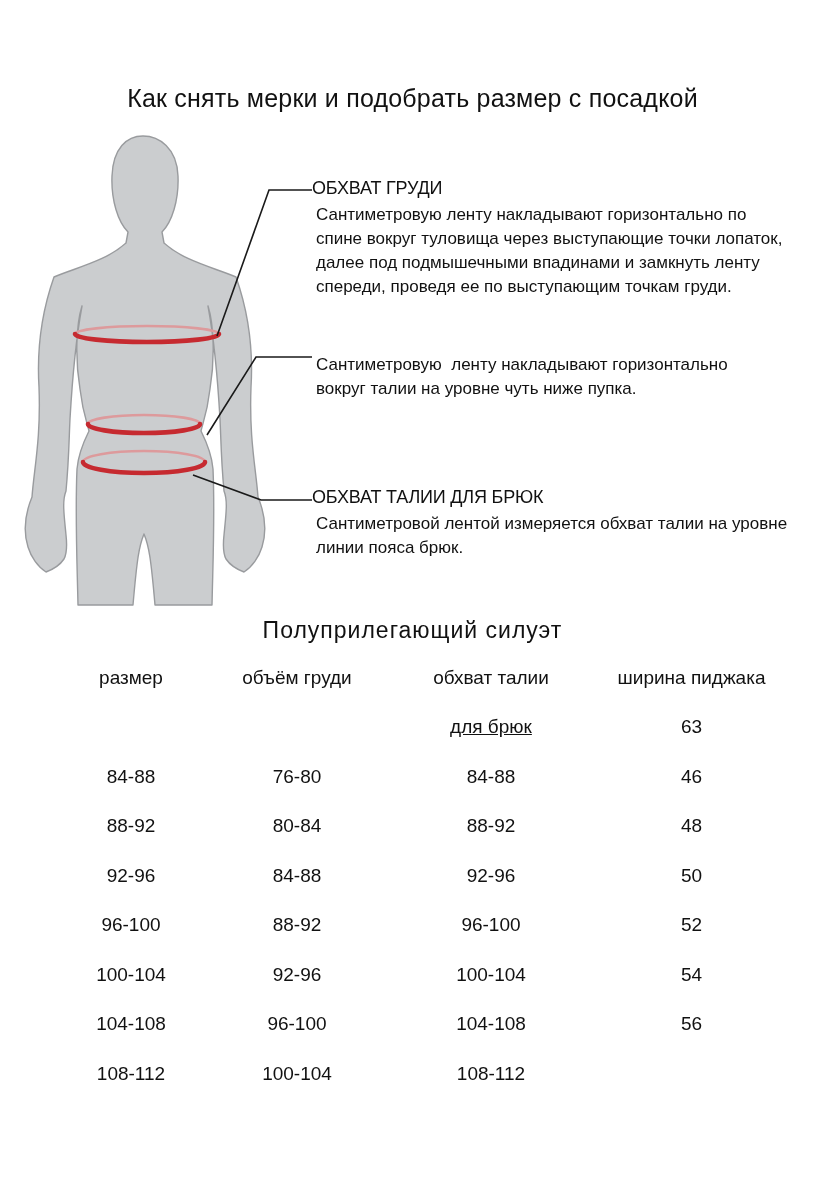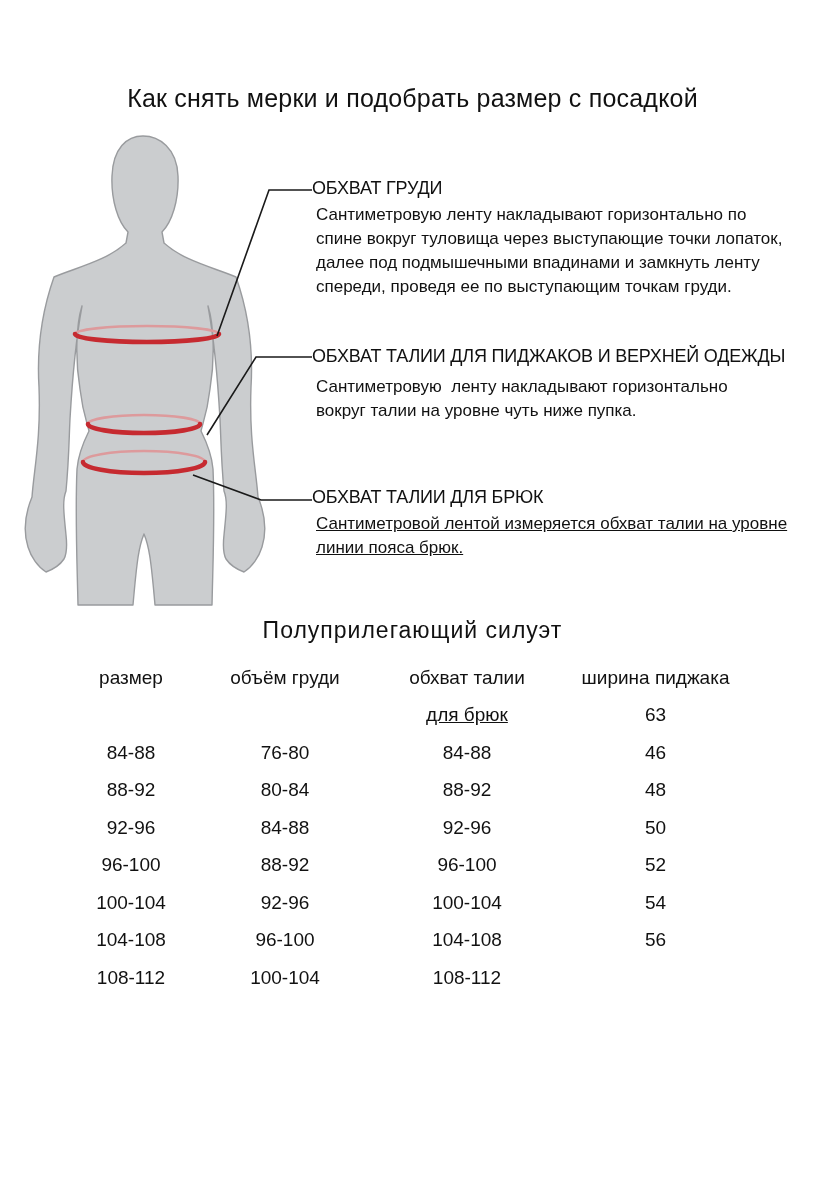--- a/index.html
+++ b/index.html
@@ -61,40 +61,41 @@
     font-size: 17px;
     line-height: 24px;
     white-space: pre-wrap;
     width: 500px;
   }
   .sec-chest   { top: 177px; }
   .sec-jacket  { top: 345px; }
   .sec-trouser { top: 486px; }
   .sec-chest p   { margin-top: 4px; }
   .sec-jacket p  { margin-top: 8px; }
-  .sec-trouser p { margin-top: 4px; text-decoration: underline; }
+  .sec-trouser p { margin-top: 4px; }
   .table-heading {
     position: absolute;
     top: 616px;
     left: 0;
     width: 100%;
     text-align: center;
     font-size: 23px;
     font-weight: 400;
     letter-spacing: 1px;
     line-height: 28px;
   }
   .size-table {
     position: absolute;
     left: 85px;
     top: 660px;
     width: 685px;
     display: grid;
     grid-template-columns: 92px 216px 148px 229px;
     font-size: 19px;
+    gap: 12px;
   }
   .size-table .cell {
     display: flex;
     align-items: center;
     justify-content: center;
     text-align: center;
   }
   .th1 { height: 36px; }
   .th2 { height: 38px; text-decoration: underline; }
   .td  { height: 37.5px; }
@@ -169,21 +170,20 @@
 
   <div class="measure-section sec-chest">
     <h3>ОБХВАТ ГРУДИ</h3>
     <p>Сантиметровую ленту накладывают горизонтально по
 спине вокруг туловища через выступающие точки лопаток,
 далее под подмышечными впадинами и замкнуть ленту
 спереди, проведя ее по выступающим точкам груди.</p>
   </div>
 
   <div class="measure-section sec-jacket">
-    <h3>ОБХВАТ ТАЛИИ ДЛЯ ПИДЖАКОВ И ВЕРХНЕЙ ОДЕЖДЫ</h3>
     <p>Сантиметровую  ленту накладывают горизонтально
 вокруг талии на уровне чуть ниже пупка.</p>
   </div>
 
   <div class="measure-section sec-trouser">
     <h3>ОБХВАТ ТАЛИИ ДЛЯ БРЮК</h3>
     <p>Сантиметровой лентой измеряется обхват талии на уровне
 линии пояса брюк.</p>
   </div>
 

